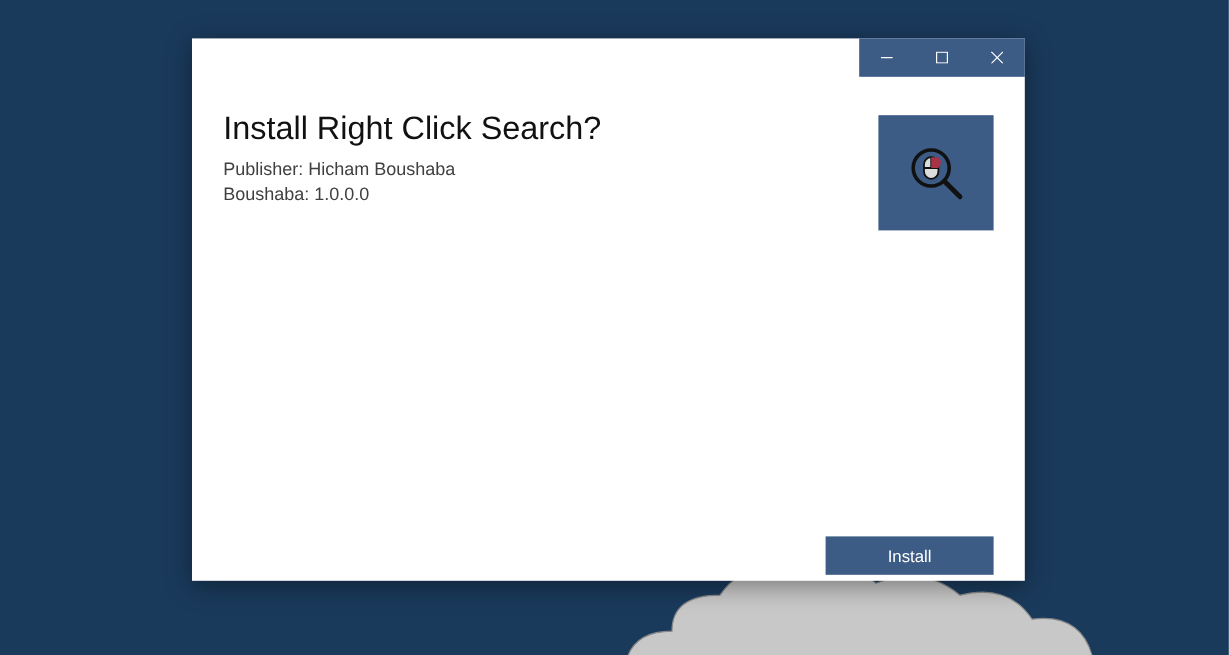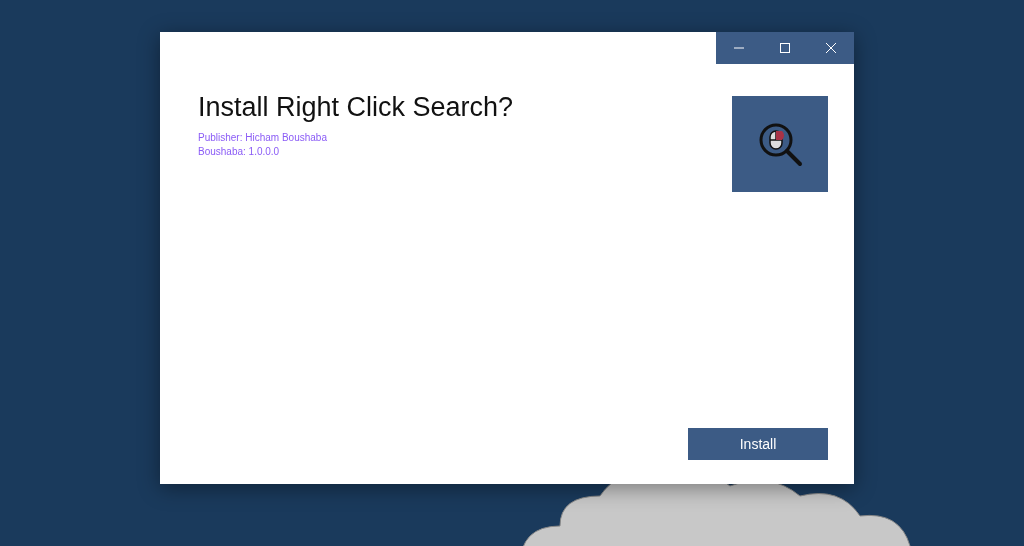--- a/index.html
+++ b/index.html
@@ -50,49 +50,49 @@
       justify-content: center;
       cursor: pointer;
     }
     .title-btn svg {
       stroke: #ffffff;
       stroke-width: 1;
       fill: none;
     }
     .content {
       flex: 1;
-      padding: 28px 26px 0 38px;
+      padding: 28px 26px 0 26px;
       position: relative;
     }
     .heading {
       font-size: 27px;
       font-weight: 400;
       color: #111;
       margin-bottom: 8px;
     }
     .meta {
-      font-size: 10px;
-      color: #8b5cf6;
+      font-size: 15px;
+      color: #404040;
       line-height: 1.4;
     }
     .app-icon-box {
       position: absolute;
       top: 32px;
       right: 26px;
       width: 96px;
       height: 96px;
       background: #3c5b85;
       display: flex;
       align-items: center;
       justify-content: center;
     }
     .footer {
       display: flex;
       justify-content: flex-end;
-      padding: 0 26px 24px 26px;
+      padding: 0 26px 5px 26px;
     }
     .install-btn {
       background: #3c5b85;
       color: #ffffff;
       border: none;
       width: 140px;
       height: 32px;
       font-size: 14px;
       font-family: inherit;
       cursor: pointer;

